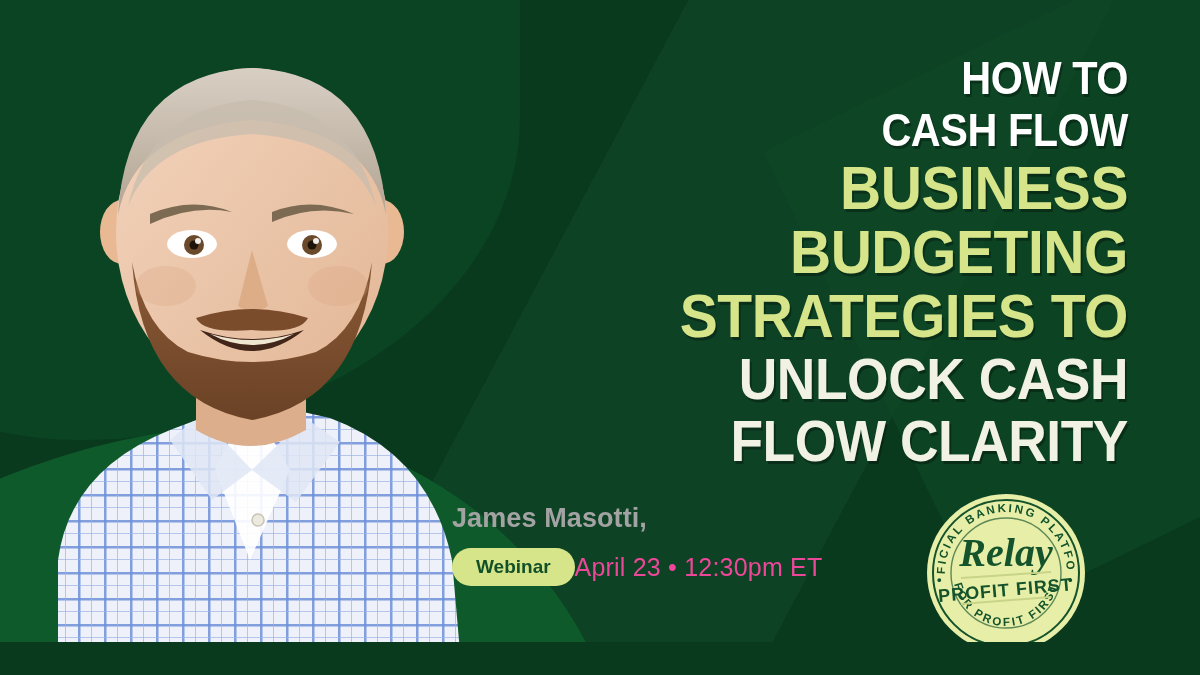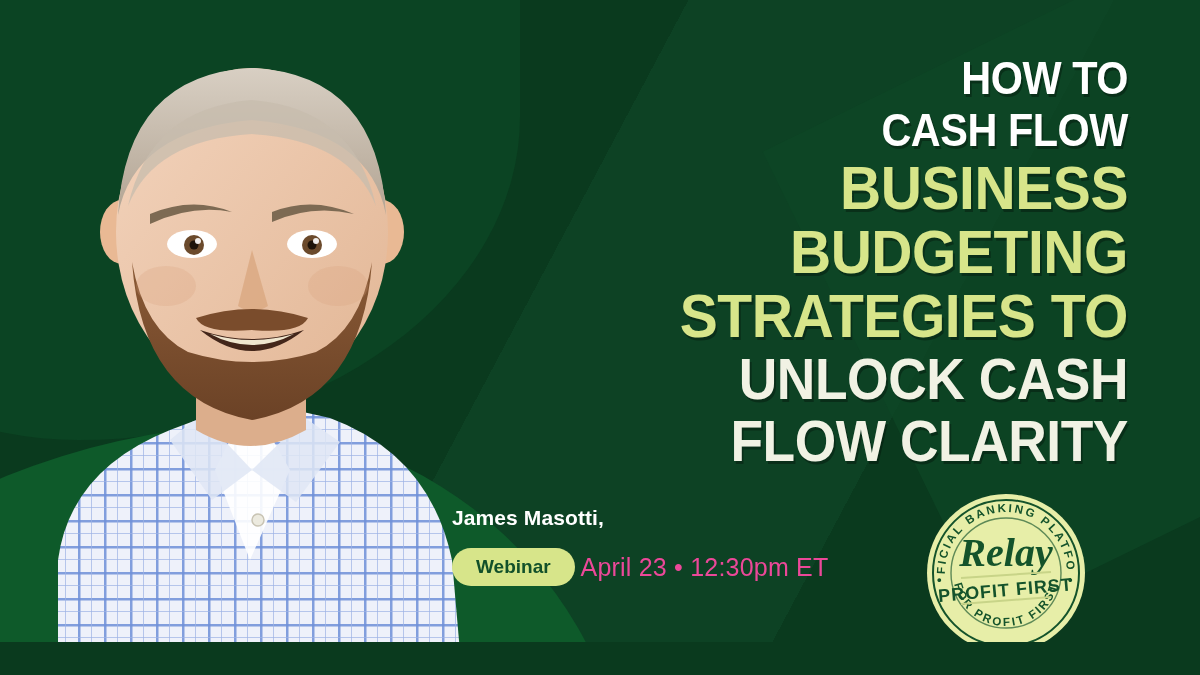--- a/index.html
+++ b/index.html
@@ -107,37 +107,37 @@
     transform-origin:right center;
   }
 
   
   .speaker {
     position:absolute;
     left:452px; top:502px;
     width:470px;
   }
   .speaker-name {
-    font-size:21px;
+    font-size:27px;
     font-weight:bold;
-    color:#ffffff;
+    color:#a3a3a3;
     line-height:32px;
     letter-spacing:.1px;
   }
   .speaker-role {
     font-size:26px;
     font-weight:normal;
     color:#f3f5ec;
     line-height:32px;
     letter-spacing:.1px;
   }
   .meta-row {
     display:flex;
     align-items:center;
-    gap:6px;
+    gap:0;
     margin-top:14px;
   }
   .pill {
     background:#d7e58a;
     color:#12502a;
     font-size:19px;
     font-weight:bold;
     border-radius:999px;
     padding:8px 24px;
     line-height:22px;

